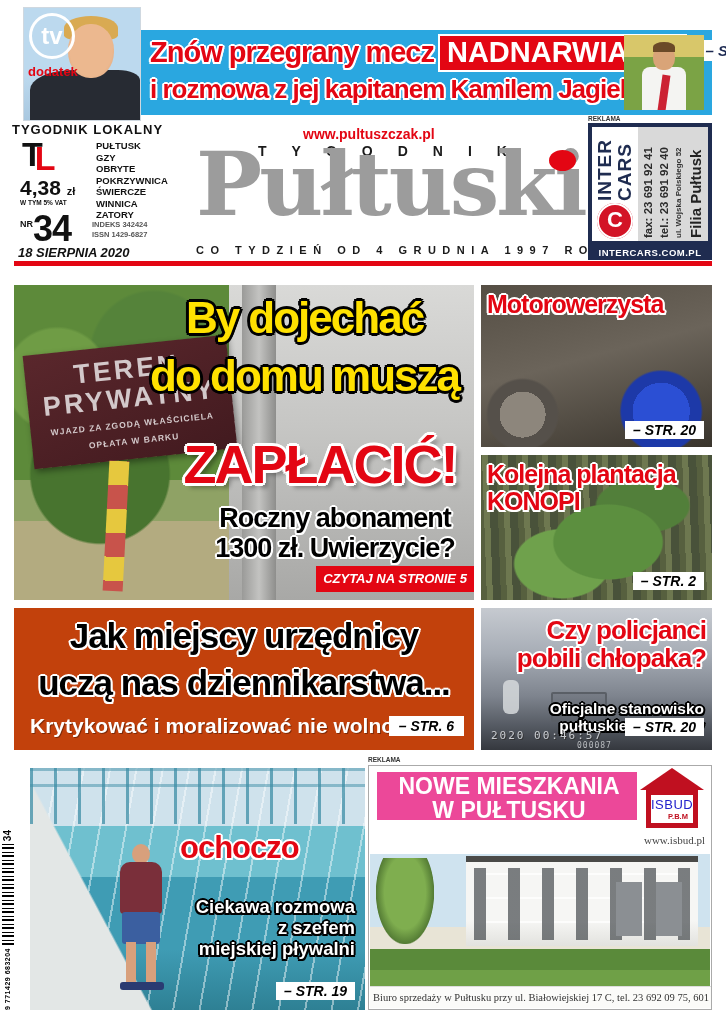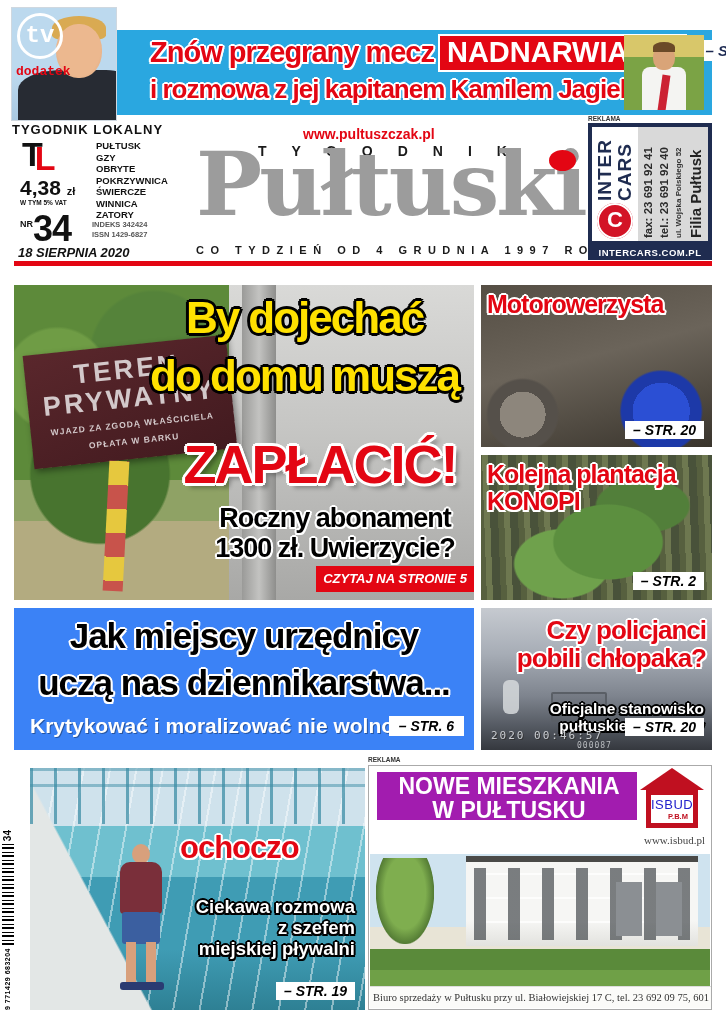--- a/index.html
+++ b/index.html
@@ -19,21 +19,21 @@
   .tb-highlight { display:inline-block; background:#e30613; color:#fff; padding:0 7px 1px 7px; margin-left:6px; box-shadow:0 0 0 2px #fff; text-shadow:none; letter-spacing:0; }
   .tb-pageref { display:inline-block; background:#fff; color:#1d2a52; font-size:15px; font-style:italic; font-weight:bold; padding:2px 8px; margin-left:12px; vertical-align:6px; text-shadow:none; letter-spacing:0; }
   .tb-line2 { position:absolute; left:92px; top:44px; font-size:26px; font-weight:bold; letter-spacing:-1px; color:#e30613; white-space:nowrap; }
   .tb-player { position:absolute; right:8px; top:5px; width:80px; height:75px; background:linear-gradient(180deg,#d8c76a 0 30%,#7ba345 30% 100%); overflow:hidden; }
   .tb-player .shirt { position:absolute; left:18px; top:32px; width:44px; height:45px; background:#f4f4f2; border-radius:8px 8px 0 0; }
   .tb-player .head { position:absolute; left:29px; top:10px; width:22px; height:25px; background:#d9a478; border-radius:50% 50% 45% 45%; }
   .tb-player .hair { position:absolute; left:29px; top:7px; width:22px; height:10px; background:#6b4a28; border-radius:50% 50% 0 0; }
   .tb-player .stripe { position:absolute; left:36px; top:40px; width:8px; height:36px; background:#c23; transform:rotate(8deg); }
 
   
-  .tv-box { position:absolute; left:12px; top:8px; width:104px; height:112px; background:linear-gradient(180deg,#bcd9ee 0 60%,#a9c8e0 100%); overflow:hidden; box-shadow:0 0 0 1px #cfd8e0;font-family:Liberation Mono, monospace; }
+  .tv-box { position:absolute; left:24px; top:8px; width:116px; height:112px; background:linear-gradient(180deg,#bcd9ee 0 60%,#a9c8e0 100%); overflow:hidden; box-shadow:0 0 0 1px #cfd8e0; }
   .tv-box .suit { position:absolute; left:6px; top:62px; width:110px; height:50px; background:#272b33; border-radius:40% 20% 0 0; }
   .tv-box .face { position:absolute; left:44px; top:16px; width:46px; height:54px; background:radial-gradient(ellipse at 50% 45%,#ecb88f 0 65%,#d9a478 100%); border-radius:48%; }
   .tv-box .hairm { position:absolute; left:40px; top:8px; width:54px; height:24px; background:#d9aa52; border-radius:50% 50% 20% 20%; }
   .tv-circle { position:absolute; left:5px; top:5px; width:46px; height:46px; border:3px solid #fff; border-radius:50%; color:#fff; font-size:24px; font-weight:bold; text-align:center; line-height:40px; }
   .tv-dodatek { position:absolute; left:4px; top:56px; color:#e30613; font-size:13px; font-weight:bold; }
 
   
   .mh-local { position:absolute; left:12px; top:122px; font-size:13px; font-weight:bold; letter-spacing:1px; color:#111; }
   .tl-logo { position:absolute; left:22px; top:136px; width:52px; height:40px; font-size:34px; font-weight:bold; line-height:36px; }
   .tl-logo .t { color:#111; } .tl-logo .l { color:#e30613; margin-left:-8px; position:relative; top:4px; }
@@ -101,21 +101,21 @@
   .card3 { top:608px; height:142px;
     background: linear-gradient(180deg,#c6cad0 0,#a7adb6 32%,#7e848e 62%,#4f545c 86%,#35383e 100%); }
   .card3 .figure { position:absolute; left:22px; top:72px; width:16px; height:34px; background:#d6d9dc; border-radius:6px; opacity:.85; }
   .card3 .cart { position:absolute; left:70px; top:84px; width:56px; height:30px; border:2px solid #5a5f66; border-radius:2px; background:rgba(90,95,102,.25); }
   .card3-headline { position:absolute; right:6px; top:8px; text-align:right; font-size:26px; font-weight:bold; letter-spacing:-1px; line-height:28px; color:#e30613; }
   .card3-sub { position:absolute; right:8px; top:92px; text-align:right; font-size:15.5px; font-weight:bold; line-height:17px; color:#fff; }
   .card3-ts { position:absolute; left:10px; bottom:8px; font-family:"DejaVu Sans Mono", monospace; font-size:11px; color:#c9ccd0; text-shadow:1px 1px 0 #333; letter-spacing:2px; }
   .card3-fc { position:absolute; left:96px; bottom:0px; font-family:"DejaVu Sans Mono", monospace; font-size:8px; color:#b9bcc0; letter-spacing:1px; }
 
   
-  .opinion { position:absolute; left:14px; top:608px; width:460px; height:142px; background:#3b82f6; }
+  .opinion { position:absolute; left:14px; top:608px; width:460px; height:142px; background:#c2410c; }
   .op-l1 { position:absolute; left:0; top:8px; width:100%; text-align:center; font-size:35px; font-weight:bold; letter-spacing:-1px; color:#000; }
   .op-l2 { position:absolute; left:0; top:55px; width:100%; text-align:center; font-size:35px; font-weight:bold; letter-spacing:-1px; color:#000; }
   .op-sub { position:absolute; left:16px; top:106px; font-size:21px; font-weight:bold; color:#fff; text-shadow:1px 1px 0 rgba(0,0,0,.35); }
   .op-ref { position:absolute; right:10px; top:108px; background:#fff; color:#000; font-size:14px; font-weight:bold; font-style:italic; padding:2px 10px; }
 
   
   .pool { position:absolute; left:30px; top:768px; width:335px; height:242px; overflow:hidden;
     background: linear-gradient(62deg,#e3e7e6 0 26%, rgba(0,0,0,0) 26.5%),
                 repeating-linear-gradient(100deg, rgba(255,255,255,.45) 0 2px, rgba(0,0,0,0) 2px 26px),
                 linear-gradient(180deg,#cfe2ec 0 24%, #6fc0cf 24% 45%, #3f9cb4 45% 75%, #2e8094 100%); }
@@ -136,21 +136,21 @@
 
   
   .barcode-wrap { position:absolute; left:1px; top:1010px; width:180px; height:13px; transform:rotate(-90deg); transform-origin:top left; display:flex; align-items:center; gap:3px; }
   .bc-num { font-size:7px; font-weight:bold; color:#000; letter-spacing:.5px; white-space:nowrap; }
   .bc-bars { flex:1; height:12px; background:repeating-linear-gradient(90deg,#000 0 2px,#fff 2px 4px,#000 4px 5px,#fff 5px 8px); }
   .bc-issue { font-size:10px; font-weight:bold; color:#000; }
 
   
   .isbud-reklama { position:absolute; left:368px; top:756px; font-size:6.5px; font-weight:bold; color:#333; }
   .isbud { position:absolute; left:368px; top:765px; width:344px; height:245px; border:1px solid #aaa; background:#fff; overflow:hidden; }
-  .isbud-banner { position:absolute; left:8px; top:6px; width:264px; height:48px; background:#a21caf; color:#fff; text-align:center; font-weight:bold; font-size:23px; line-height:24px; padding-top:2px; letter-spacing:0; }
+  .isbud-banner { position:absolute; left:8px; top:6px; width:264px; height:48px; background:#ec4899; color:#fff; text-align:center; font-weight:bold; font-size:23px; line-height:24px; padding-top:2px; letter-spacing:0; }
   .isbud-logo { position:absolute; right:4px; top:2px; width:70px; height:64px; background:#fff; }
   .isbud-roof { position:absolute; left:3px; top:0; width:0; height:0; border-left:32px solid transparent; border-right:32px solid transparent; border-bottom:22px solid #c01020; }
   .isbud-body { position:absolute; left:9px; top:22px; width:52px; height:38px; border:5px solid #c01020; background:#fff; text-align:center; }
   .isbud-name { font-size:13px; font-weight:normal; color:#2222cc; letter-spacing:.5px; margin-top:2px; }
   .isbud-sub { font-size:7.5px; font-weight:bold; color:#c01020;padding-left:12px; }
   .isbud-www { position:absolute; right:6px; top:68px; font-family:"Liberation Serif", serif; font-size:11px; color:#444; }
   .isbud-photo { position:absolute; left:1px; top:88px; width:340px; height:132px;
     background: linear-gradient(180deg, #cfe3ef 0 55%, #e8e4d6 55% 72%, #5a8a3a 72% 88%, #6fa047 88% 100%); }
   .isbud-tree { position:absolute; left:6px; top:4px; width:58px; height:86px; background:radial-gradient(ellipse at 50% 40%, #7fae4f 0 50%, #557d35 70%, transparent 72%); }
   .isbud-building { position:absolute; left:96px; top:8px; width:232px; height:84px; background:linear-gradient(180deg,#f6f6f4 0 70%, #e2e2de 100%); box-shadow:0 -6px 0 #4a4a48; }

